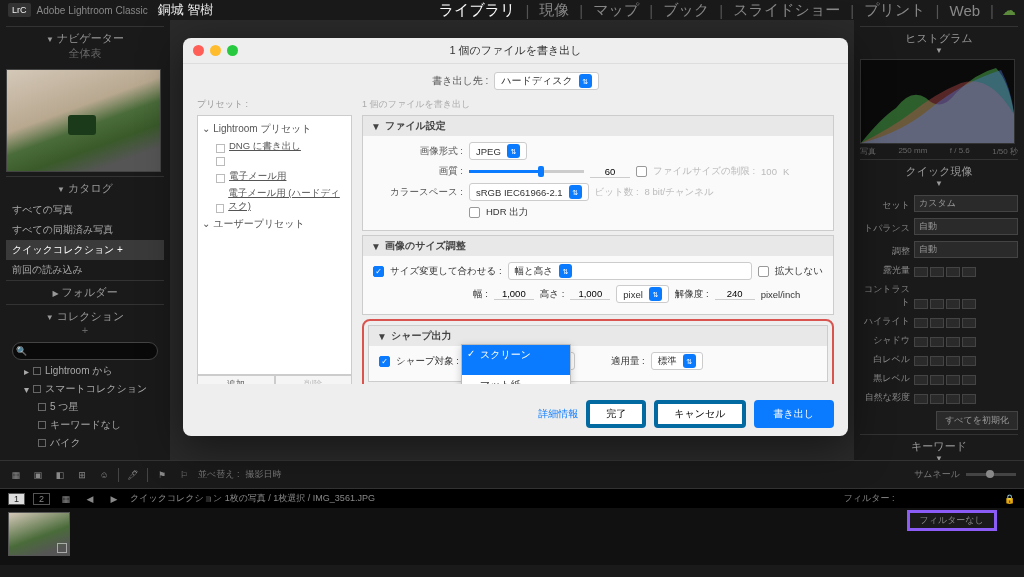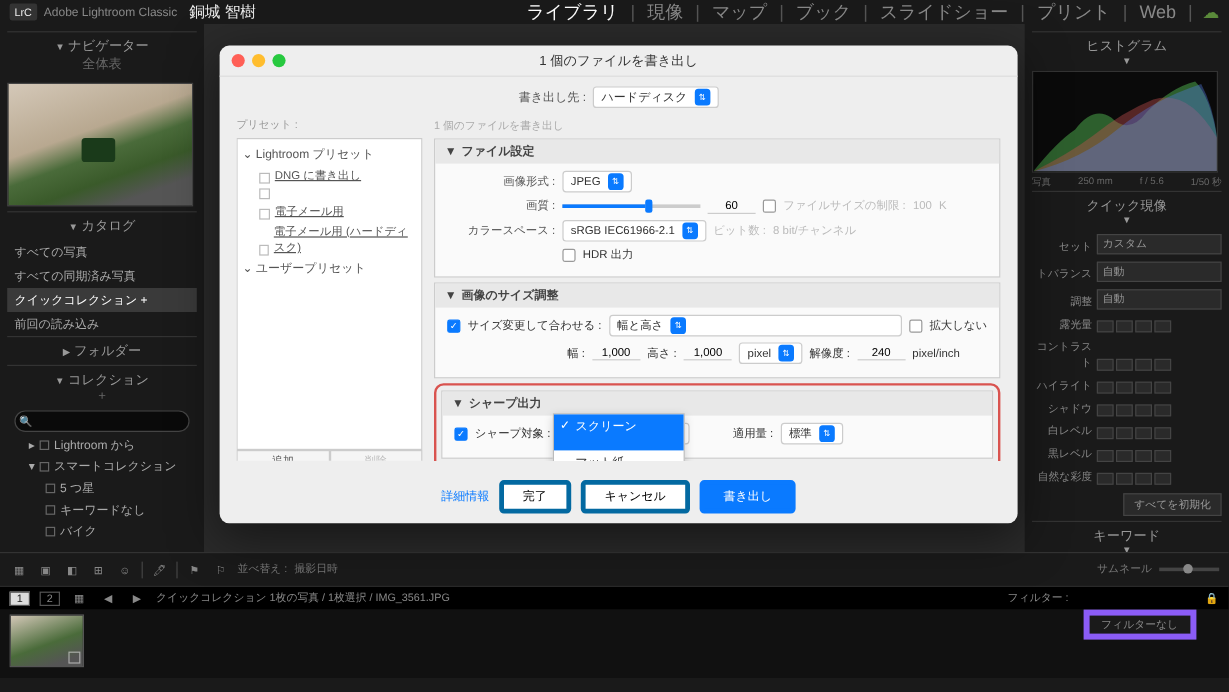--- a/index.html
+++ b/index.html
@@ -52,21 +52,21 @@
 .tool-icon { width: 16px; height: 16px; display: inline-flex; align-items: center; justify-content: center; color: #888; }
 .tool-sep { width: 1px; height: 14px; background: #444; }
 .thumb-label { margin-left: auto; }
 .thumb-slider { width: 50px; height: 3px; background: #444; position: relative; }
 .thumb-slider::after { content:""; position:absolute; left:40%; top:-3px; width:8px; height:8px; background:#888; border-radius:50%; }
 
 
 .statusbar { height: 20px; background: #000; display: flex; align-items: center; padding: 0 8px; gap: 8px; font-size: 9px; color: #888; border-top: 1px solid #333; }
 .page-num { border: 1px solid #555; padding: 0 5px; }
 .page-num.active { background: #ddd; color: #222; }
-.filter-sel { background: #1a1a1a; border: 5px solid #8b5cf6; color: #888; font-size: 9px; padding: 1px 10px; margin-left: 4px; margin-top: 44px; }
+.filter-sel { background: #1a1a1a; border: 3px solid #8b5cf6; color: #888; font-size: 9px; padding: 1px 10px; margin-left: 4px; margin-top: 44px; }
 
 
 .filmstrip { height: 57px; background: #111; padding: 4px 8px; }
 .fs-thumb { width: 62px; height: 44px; background: linear-gradient(160deg, #d4c8b8 0%, #4a6b3a 55%, #555 85%); border: 1px solid #555; position: relative; }
 .fs-thumb::before { content:""; position:absolute; right:2px; bottom:2px; width:8px; height:8px; border:1px solid rgba(255,255,255,.5); }
 
 
 .dialog { position: absolute; left: 183px; top: 38px; width: 665px; height: 398px; background: #eeeeee; border-radius: 8px; box-shadow: 0 10px 40px rgba(0,0,0,.5); color: #333; font-size: 10px; display: flex; flex-direction: column; }
 .dlg-titlebar { height: 26px; display: flex; align-items: center; padding: 0 10px; position: relative; border-bottom: 1px solid #ddd; }
 .traffic { display: flex; gap: 6px; }
@@ -105,21 +105,21 @@
 .slider-thumb { position: absolute; top: -4px; width: 6px; height: 11px; background: #0a7aff; border-radius: 2px; }
 .num-input { width: 40px; border: none; border-bottom: 1px solid #ccc; background: transparent; text-align: center; font-size: 9.5px; }
 .disabled { color: #bbb; }
 
 .sharpen-section { border: 2px solid #d9534f; border-radius: 8px; padding: 4px; }
 .dropdown-open { position: absolute; background: #fff; border: 1px solid #bbb; box-shadow: 0 2px 8px rgba(0,0,0,.2); z-index: 10; }
 .dd-item { padding: 3px 24px 13px 18px; font-size: 10px; color: #333; position: relative; }
 .dd-item.sel { background: #0a7aff; color: #fff; }
 .dd-item.sel::before { content: "✓"; position: absolute; left: 5px; }
 
-.dlg-footer { display: flex; justify-content: center; align-items: center; gap: 8px; padding: 8px 14px; }
+.dlg-footer { display: flex; justify-content: flex-end; align-items: center; gap: 8px; padding: 8px 14px; }
 .link-btn { color: #0a7aff; font-size: 10px; cursor: pointer; }
 .dlg-btn { border: 4px solid #0369a1; background: #fff; border-radius: 4px; padding: 3px 16px; font-size: 10px; cursor: pointer; font-family: Liberation Serif, serif; }
 .dlg-btn.primary { background: #0a7aff; color: #fff; border-color: #0a7aff; }
 </style>
 </head>
 <body>
 
 <div class="topbar">
   <span class="lrc-badge">LrC</span>
   <span class="app-title">Adobe Lightroom Classic</span>

